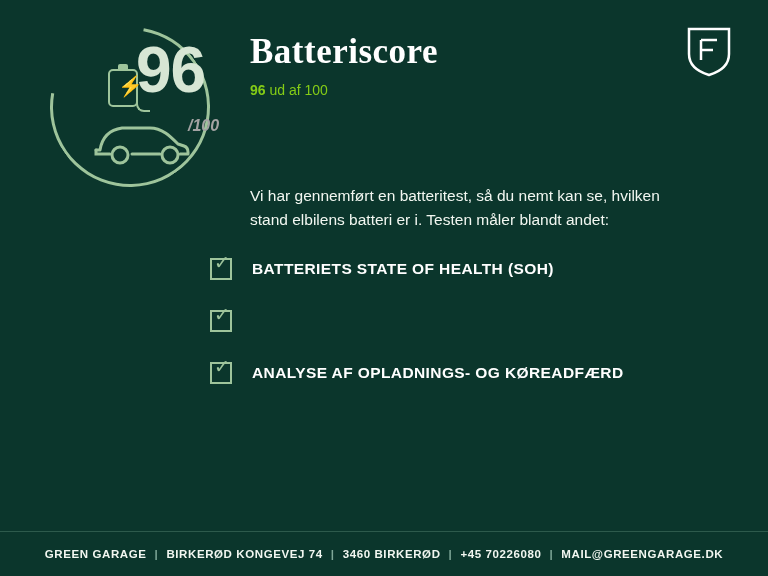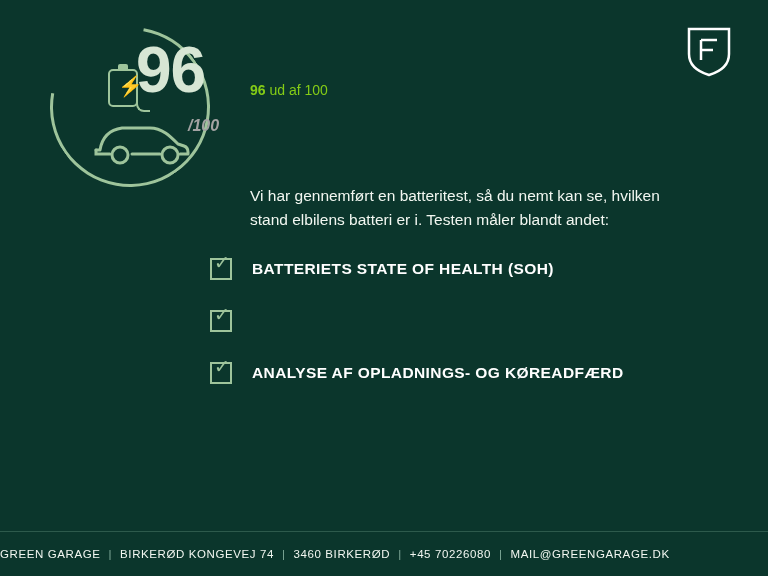--- a/index.html
+++ b/index.html
@@ -177,23 +177,24 @@
     left: 0; right: 0; bottom: 44px;
     height: 1px;
     background: #2d5a4c;
   }
   .footer {
     position: absolute;
     left: 0; right: 0; bottom: 0;
     height: 44px;
     display: flex;
     align-items: center;
+    justify-content: center;
     gap: 8px;
     font-size: 11.5px;
-    font-weight: normal;
+    font-weight: bold;
     letter-spacing: 0.6px;
     color: #f2f7f1;
   }
   .footer .sep { color: #7fa898; }
 </style>
 </head>
 <body>
 
 <div class="page">
 
@@ -212,20 +213,21 @@
       <path d="M4 30 L4 34 L18 34" fill="none" stroke="#9ec49b" stroke-width="3" stroke-linecap="round"></path>
       <path d="M40 34 L68 34" fill="none" stroke="#9ec49b" stroke-width="3" stroke-linecap="round"></path>
       <circle cx="28" cy="35" r="8" fill="none" stroke="#9ec49b" stroke-width="3"></circle>
       <circle cx="78" cy="35" r="8" fill="none" stroke="#9ec49b" stroke-width="3"></circle>
     </svg>
 
     <div class="badge-score">96</div>
     <div class="badge-max">/100</div>
   </div>
 
+  <div class="title">Batteriscore</div>
   <div class="subtitle">
     <b>96</b>
     <span>ud af 100</span>
   </div>
 
   <svg class="logo" viewBox="0 0 46 52">
     <path d="M3 3 L43 3 L43 28 C43 40 33 46 23 49 C13 46 3 40 3 28 Z" fill="none" stroke="#ffffff" stroke-width="2.5"></path>
     <path d="M15 14 L15 34" fill="none" stroke="#ffffff" stroke-width="2.5"></path>
     <path d="M15 14 L31 14" fill="none" stroke="#ffffff" stroke-width="2.5"></path>
     <path d="M15 24 L27 24" fill="none" stroke="#ffffff" stroke-width="2.5"></path>

